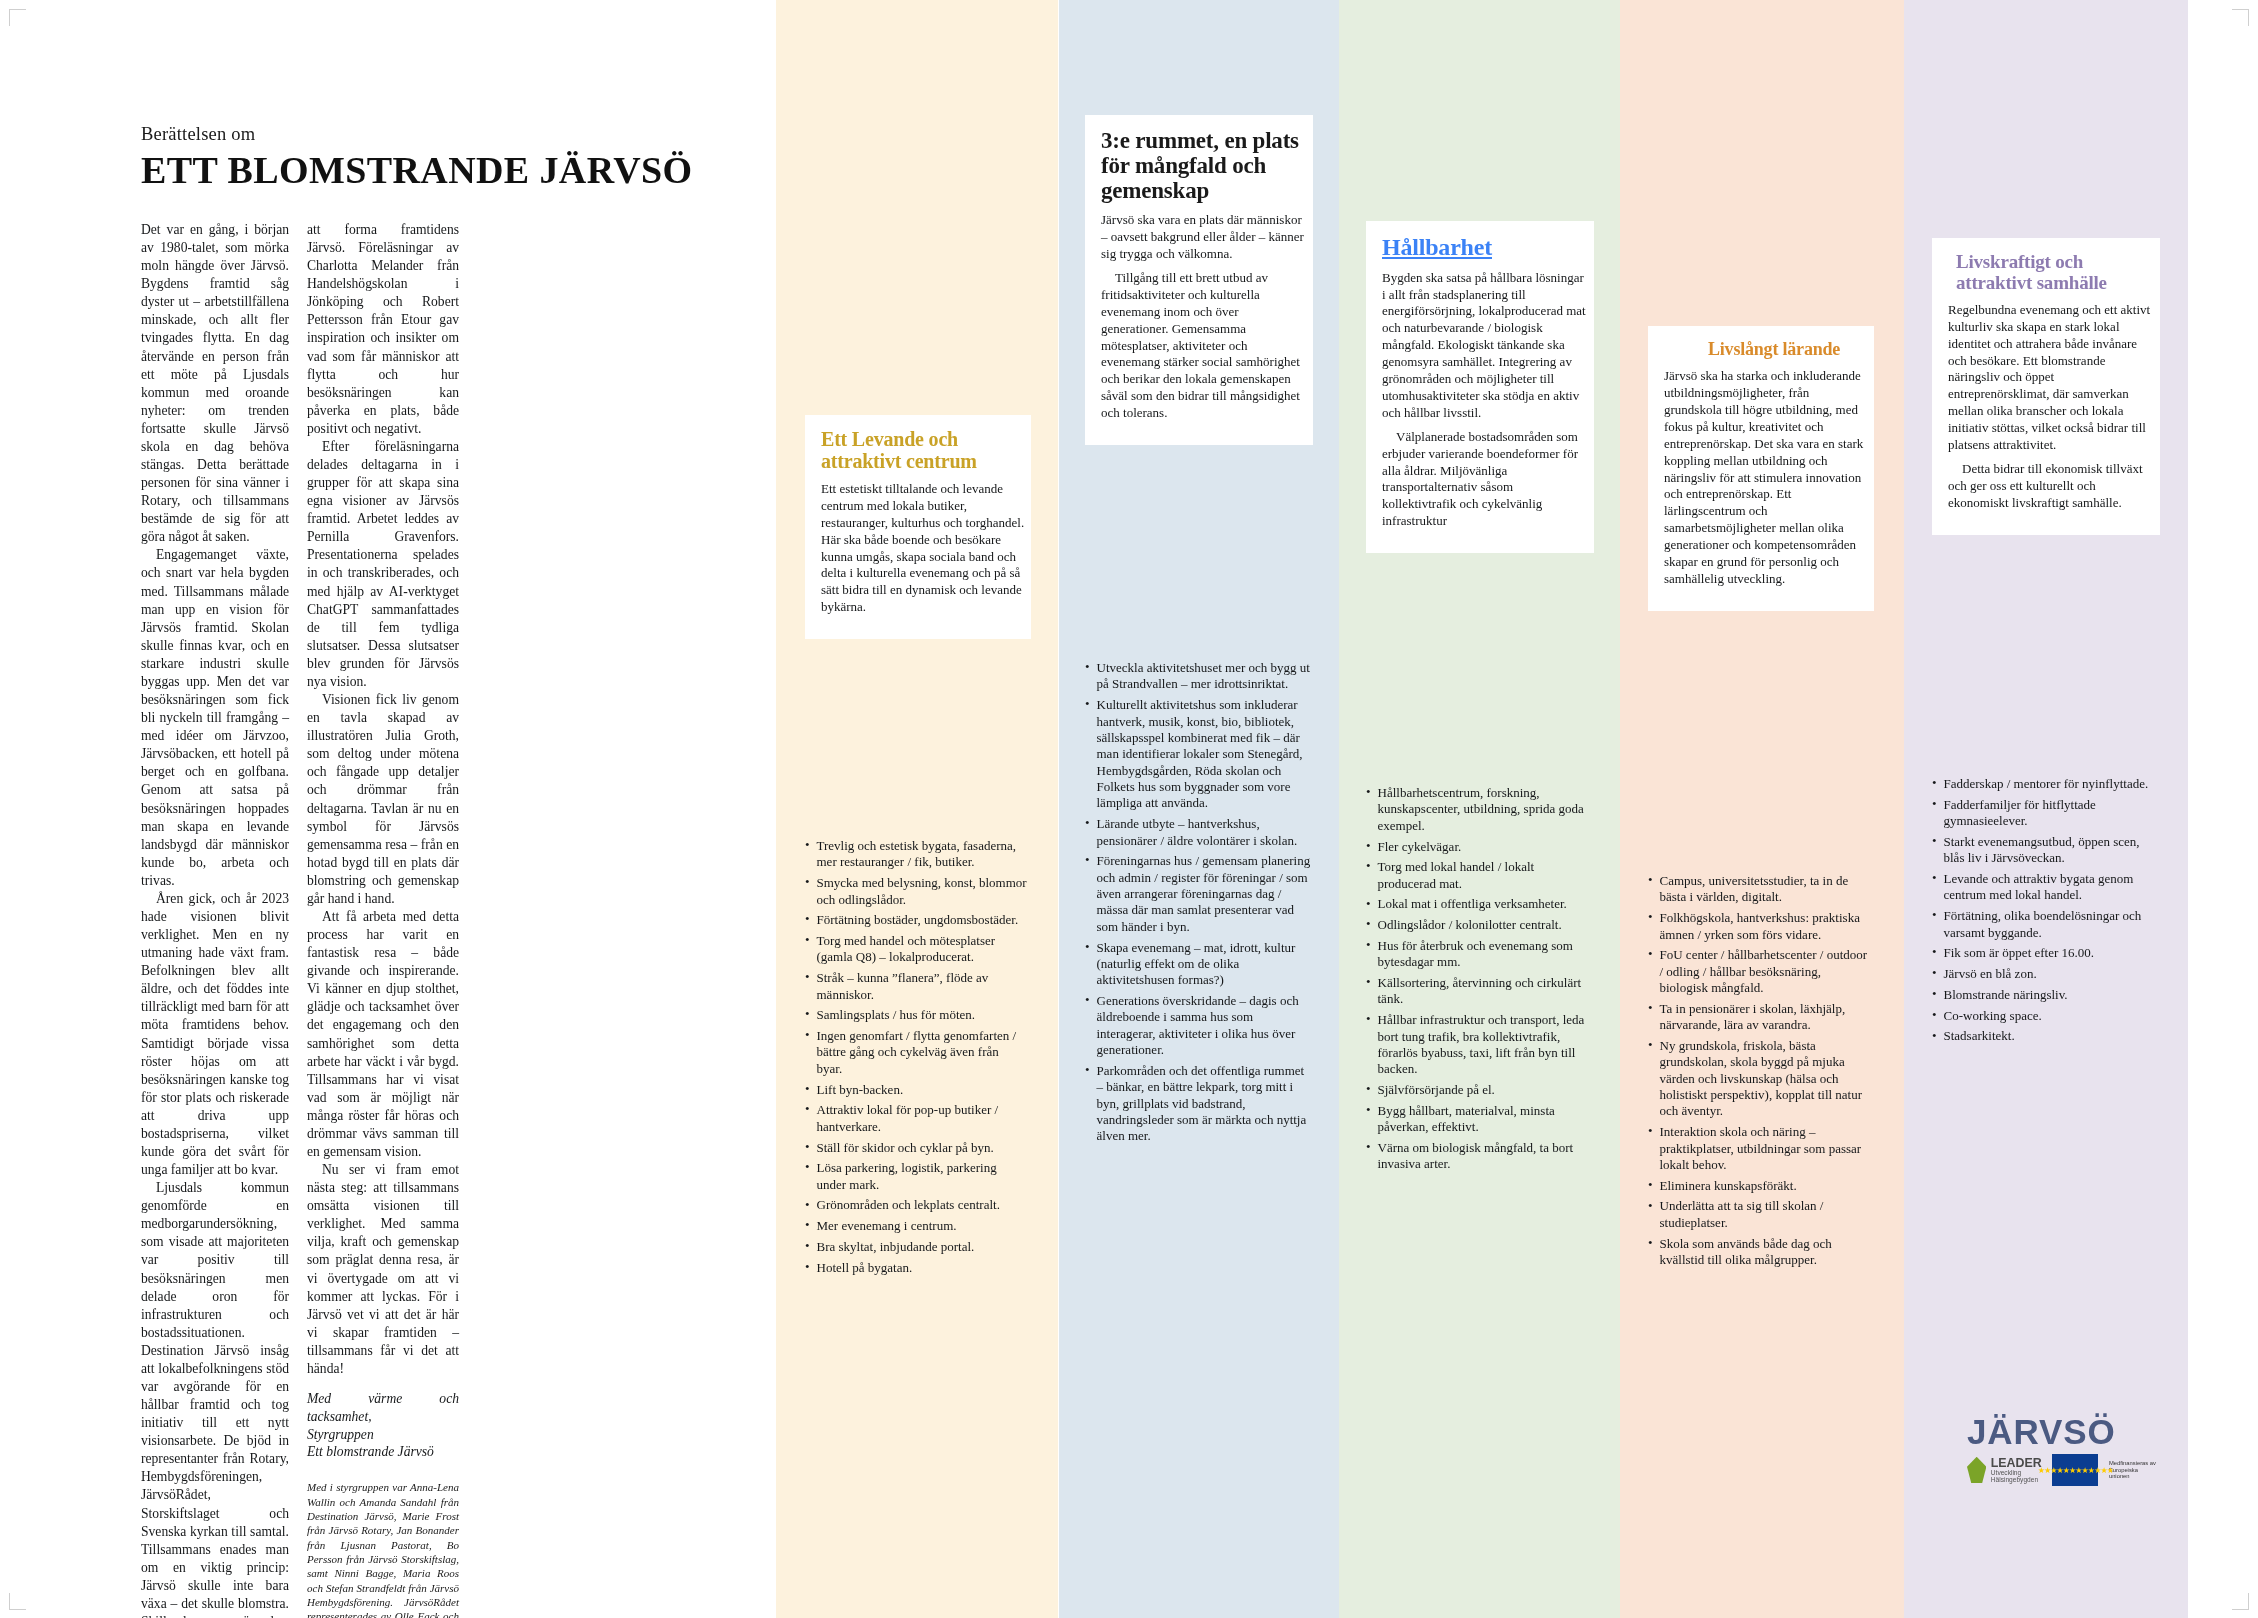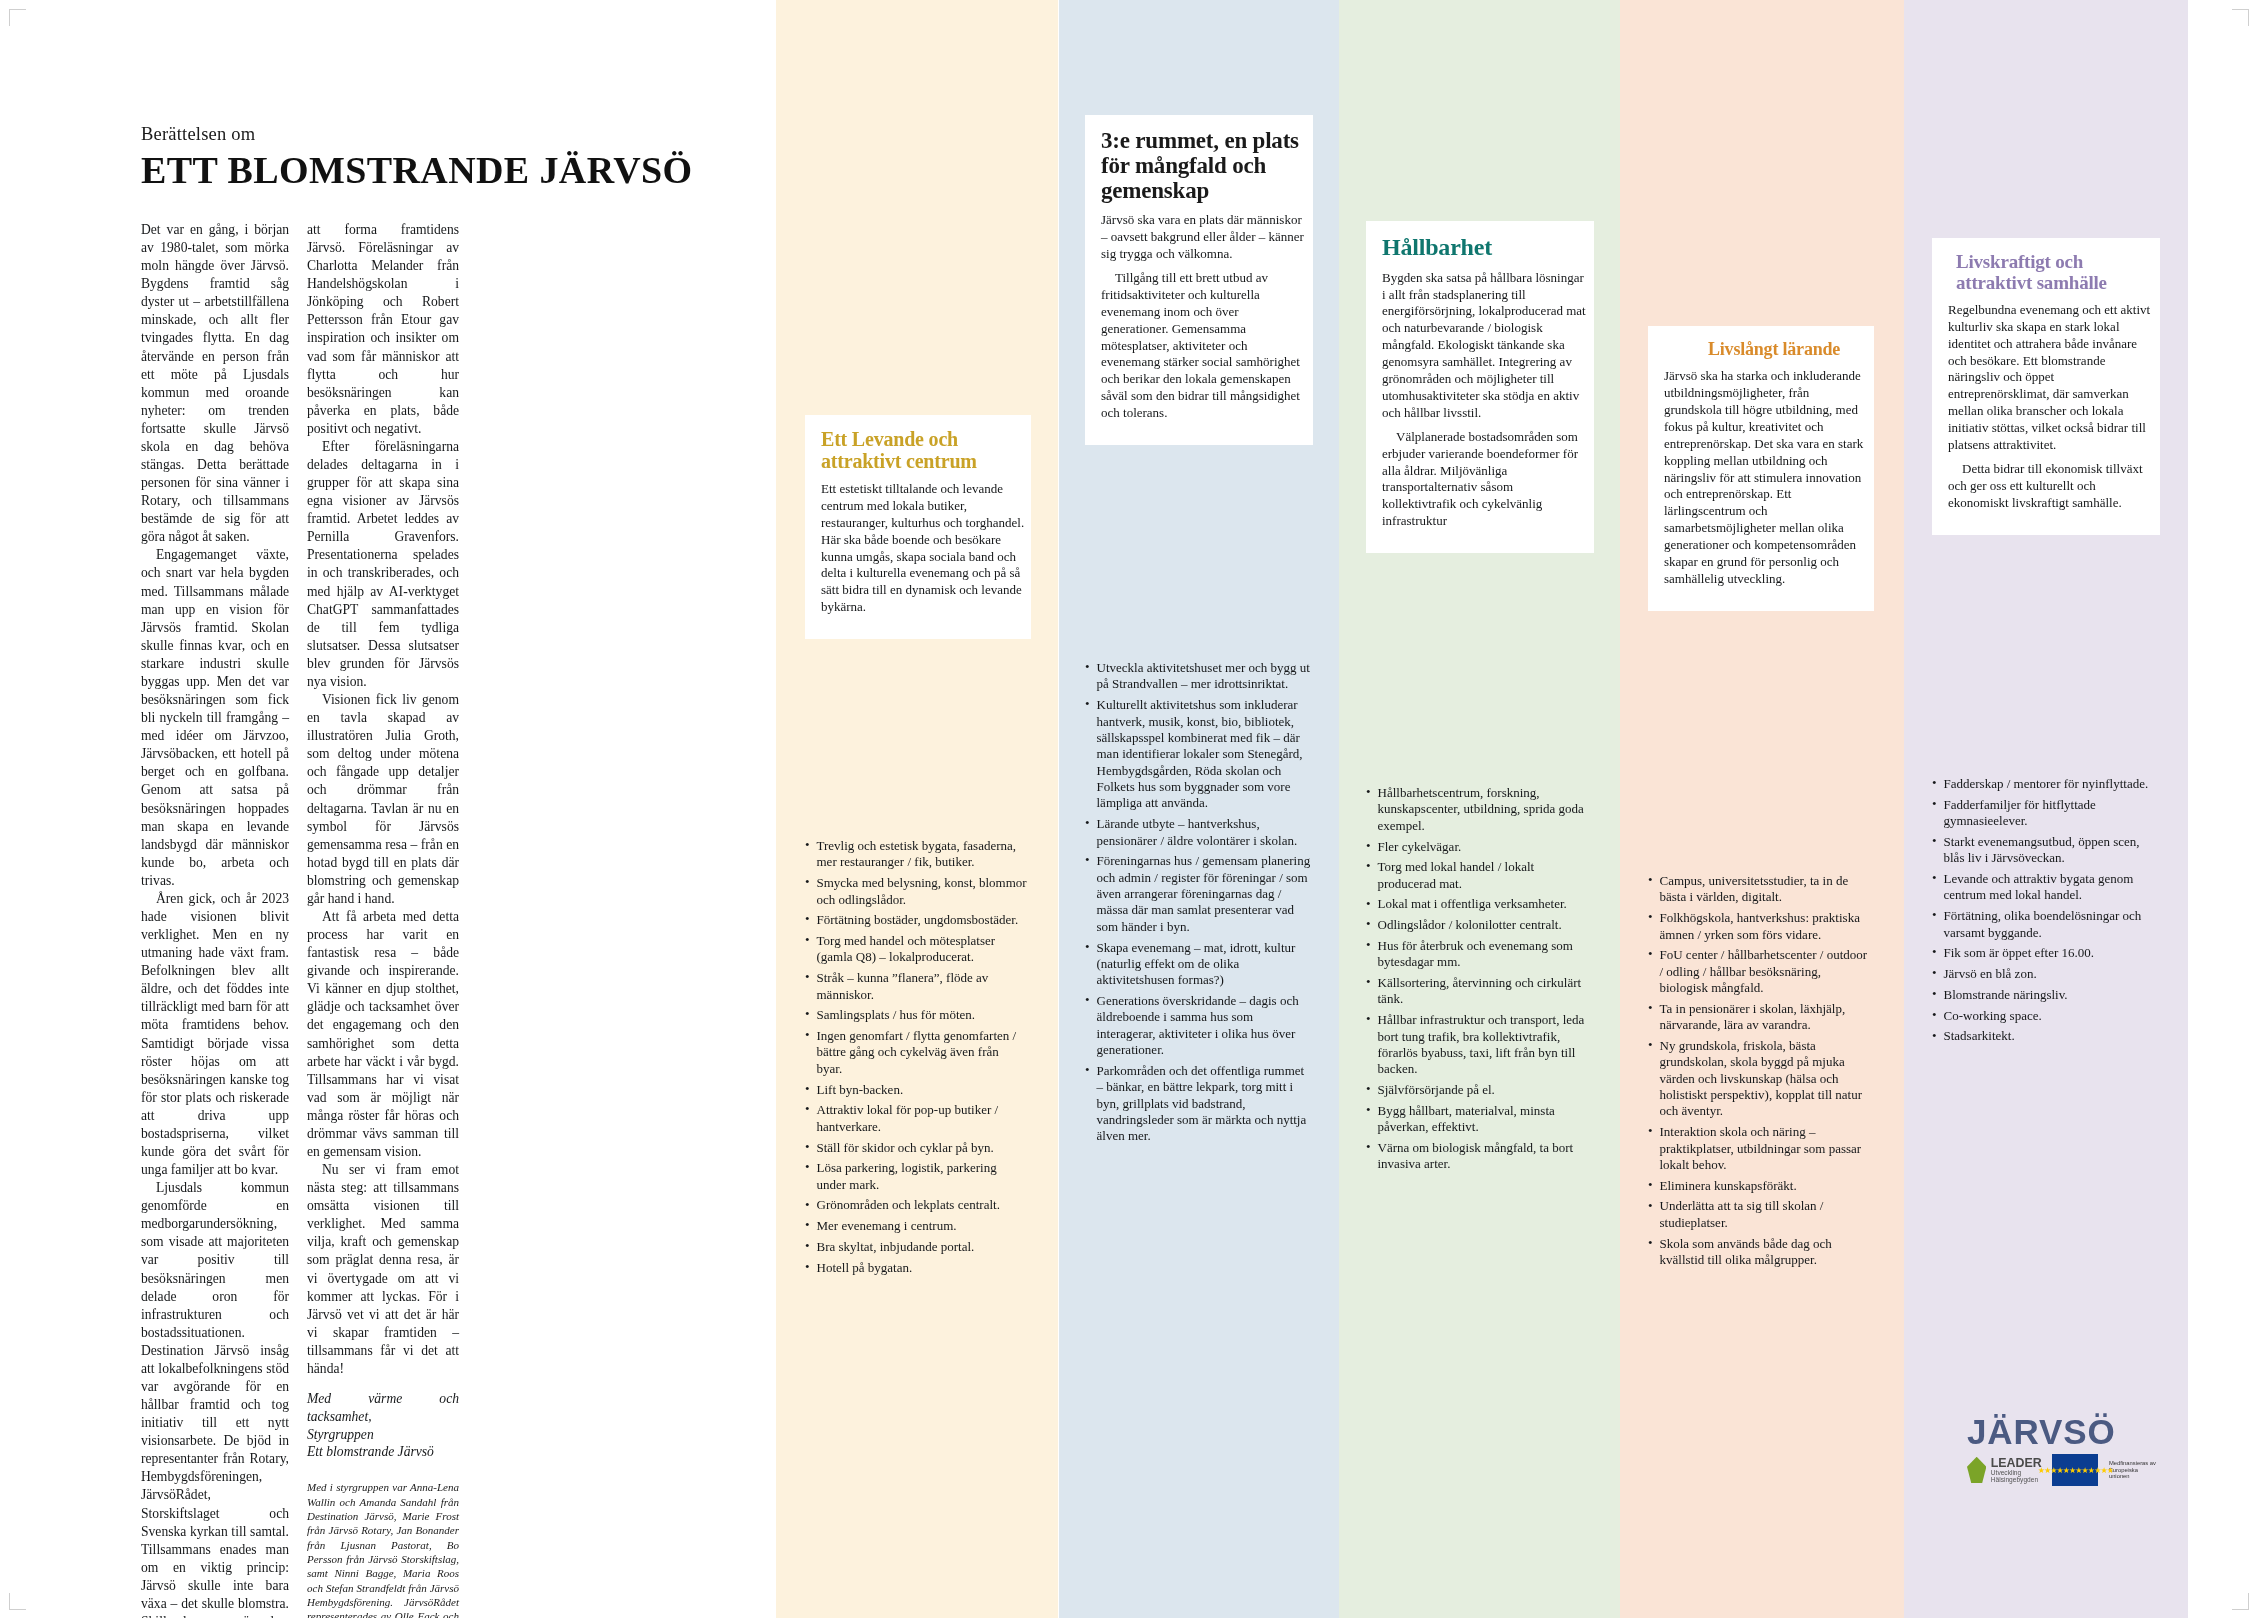--- a/index.html
+++ b/index.html
@@ -113,21 +113,21 @@
   .panel p.ind { text-indent: 14px; }
 
   
   #panel-centrum { left: 805px;  top: 415px;  width: 226px; }
   #panel-centrum h2 { color: #c9a227; font-size: 20px; }
 
   #panel-rummet { left: 1085px; top: 115px; width: 228px; }
   #panel-rummet h2 { color: #1a1a1a; font-size: 23px; }
 
   #panel-hallbar { left: 1366px; top: 221px; width: 228px; }
-  #panel-hallbar h2 { color: #0f766e; font-size: 24px; }
+  #panel-hallbar h2 { color: #3b82f6; font-size: 24px; text-decoration: underline; }
 
   #panel-livslangt { left: 1648px; top: 326px; width: 226px; }
   #panel-livslangt h2 { color: #d98b2b; font-size: 18px; margin-left: 44px; }
 
   #panel-livskraft { left: 1932px; top: 238px; width: 228px; }
   #panel-livskraft h2 { color: #8d7bb0; font-size: 19px; margin-left: 8px; }
 
   
   .bullets {
     position: absolute;

